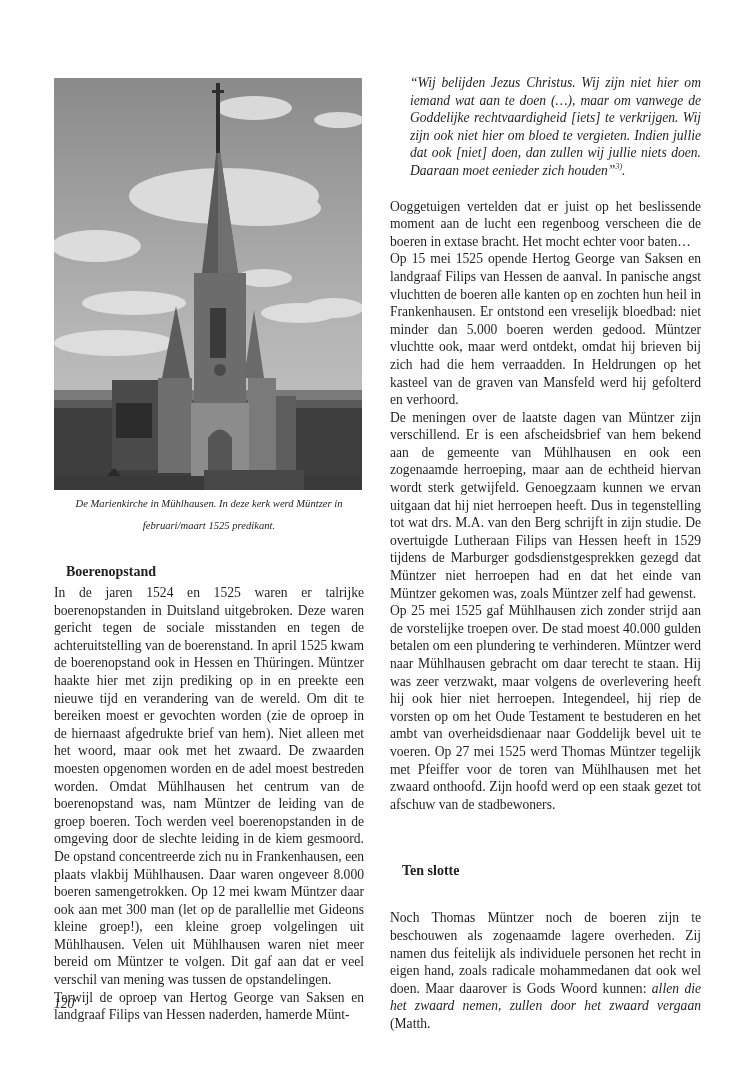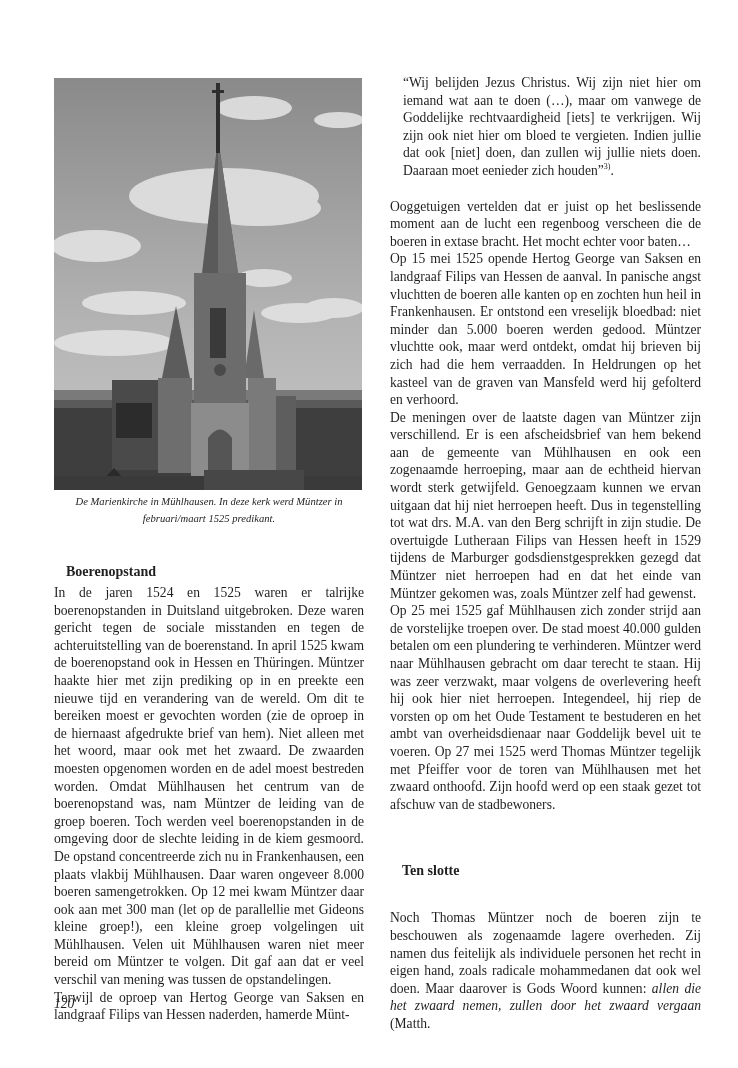--- a/index.html
+++ b/index.html
@@ -2,26 +2,26 @@
 <html><head>
 <meta charset="utf-8">
 <style>
   html, body { margin: 0; padding: 0; background: #ffffff; }
   body { width: 738px; height: 1068px; position: relative; overflow: hidden;
          font-family: "Liberation Serif", "DejaVu Serif", serif; color: #1f1f1f; }
   .col { position: absolute; font-size: 13.6px; line-height: 17.6px; text-align: justify; hyphens: none; }
   .col-right { left: 390px; top: 74px; width: 311px; }
   .photo { position: absolute; left: 54px; top: 78px; width: 308px; height: 412px; overflow: hidden; background: #9a9a9a; }
   .caption { position: absolute; left: 54px; top: 493px; width: 310px; text-align: center;
-             font-style: italic; font-size: 10.6px; line-height: 17px; color: #222; }
+             font-style: italic; font-size: 10.6px; line-height: 22px; color: #222; }
   h2 { font-size: 14px; font-weight: bold; margin: 12px; line-height: 18px; }
   .h-left { position: absolute; left: 54px; top: 551px; }
   .col-left-body { position: absolute; left: 54px; top: 584px; width: 310px; font-size: 13.6px; line-height: 17.6px; text-align: justify; }
   p { margin: 0; }
-  .quote { margin-left: 13px; margin-bottom: 18px; }
+  .quote { font-style: italic; margin-left: 20px; margin-bottom: 18px; }
   .gap { height: 37px; }
   .page-number { position: absolute; left: 54px; top: 996px; font-size: 13.6px; font-style: italic; }
   sup { font-size: 8px; line-height: 0; }
 </style>
 </head>
 <body>
 
 <div class="photo" role="img" aria-label="Black-and-white photograph of the Marienkirche in Mühlhausen: a tall Gothic spire with two flanking smaller spires, clouds in the sky, rooftops in the foreground">
   <svg width="308" height="412" viewBox="0 0 308 412" xmlns="http://www.w3.org/2000/svg">
     <defs>

